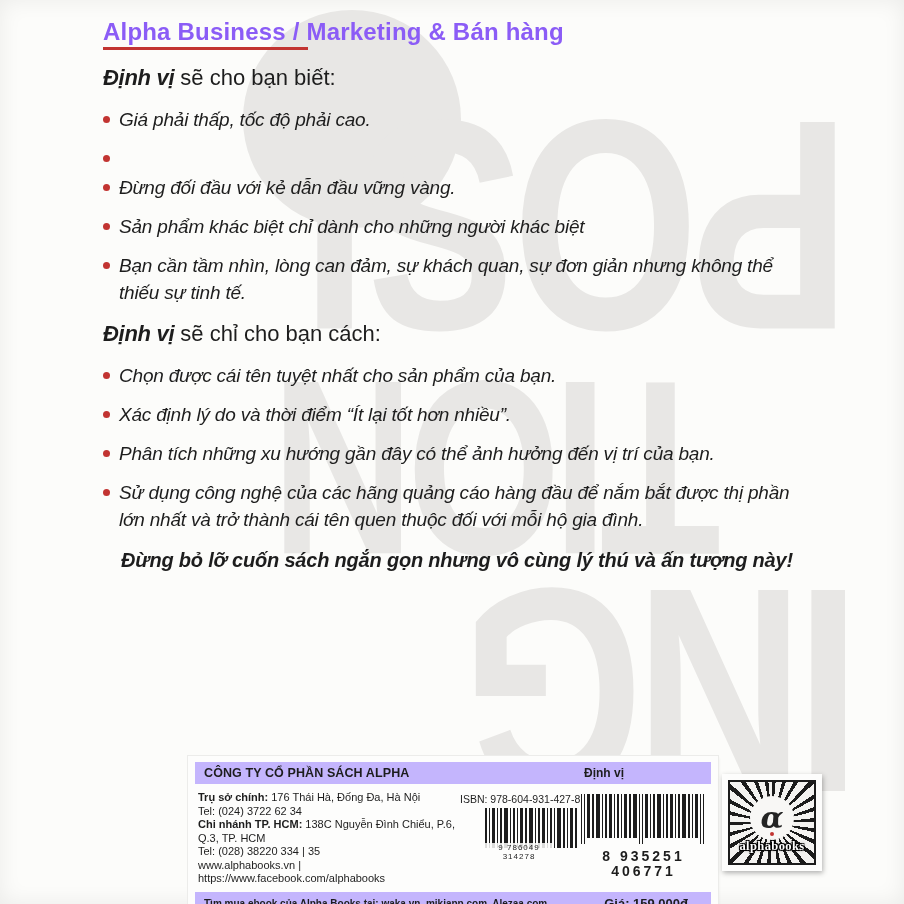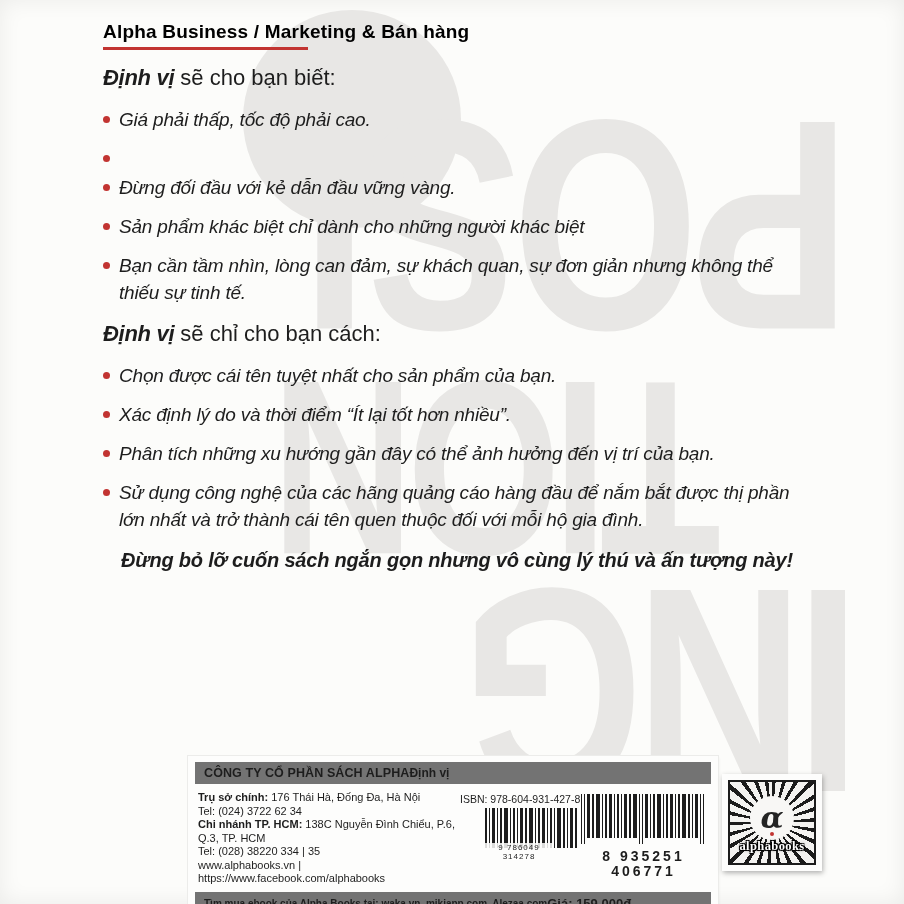--- a/index.html
+++ b/index.html
@@ -14,33 +14,33 @@
     border-radius:50%;background:#e8e7e5;}
   .wm-row{position:absolute;color:#e8e7e5;font-weight:bold;white-space:nowrap;
     line-height:1;display:flex;align-items:center;justify-content:center;
     transform:rotate(180deg) scaleX(0.80);letter-spacing:-10px;
     font-family:"Liberation Sans",sans-serif;}
   .wm-1{left:290px;top:92px;width:580px;height:268px;font-size:300px;}
   .wm-2{left:280px;top:366px;width:440px;height:205px;font-size:248px;}
   .wm-3{left:460px;top:560px;width:410px;height:262px;font-size:292px;}
   
   .content{position:absolute;left:103px;top:20px;width:708px;z-index:2;}
-  .category{color:#000000;font-weight:bold;font-size:19px;line-height:24px;letter-spacing:0.2px;}
+  .category{color:#8b5cf6;font-weight:bold;font-size:24px;line-height:24px;letter-spacing:0.2px;}
   .category-underline{width:205px;height:3px;background:#c23431;margin-top:3px;}
   .sec-h{font-size:22px;line-height:27px;margin:14px 0 0 0;font-weight:normal;}
   .sec-h .lead{font-weight:bold;font-style:italic;letter-spacing:-0.3px;}
   ul.blist{list-style:none;margin:15px 0 0 0;padding:0;}
   ul.blist li{display:flex;gap:9px;margin:0 0 12px 0;font-size:19px;line-height:27px;}
   .dot{width:7px;height:7px;border-radius:50%;background:#c23431;margin-top:10px;flex:0 0 auto;}
   .btext{font-style:italic;letter-spacing:-0.2px;}
   .closing{font-size:20px;line-height:26px;font-weight:bold;font-style:italic;margin:14px 0 0 0;letter-spacing:-0.2px;text-align:center;}
   
   .pubbox{position:absolute;left:188px;top:756px;width:516px;z-index:2;background:#fdfdfc;
     box-shadow:0 0 0 1px #ececea,1px 2px 3px rgba(0,0,0,0.06);padding:6px 7px;}
-  .pubbar{background:#737373;display:flex;align-items:center;
+  .pubbar{background:#c4b5fd;display:flex;justify-content:space-between;align-items:center;
     padding:4px 9px;}
   .pubbar.top{margin-bottom:5px;}
   .pubbar.bottom{margin-top:4px;}
   .company{font-weight:bold;font-size:12.5px;letter-spacing:0.1px;}
   .booktag{font-weight:bold;font-size:12px;margin-right:78px;}
   .pubmid{display:flex;align-items:flex-start;padding:2px 2px 2px 3px;min-height:74px;}
   .addr{width:258px;font-size:11px;line-height:13.5px;}
   .addr b{font-weight:bold;}
   .isbn-col{width:118px;margin-left:4px;text-align:center;}
   .isbn-label{font-size:10.5px;margin:2px 0 3px 0;white-space:nowrap;}

